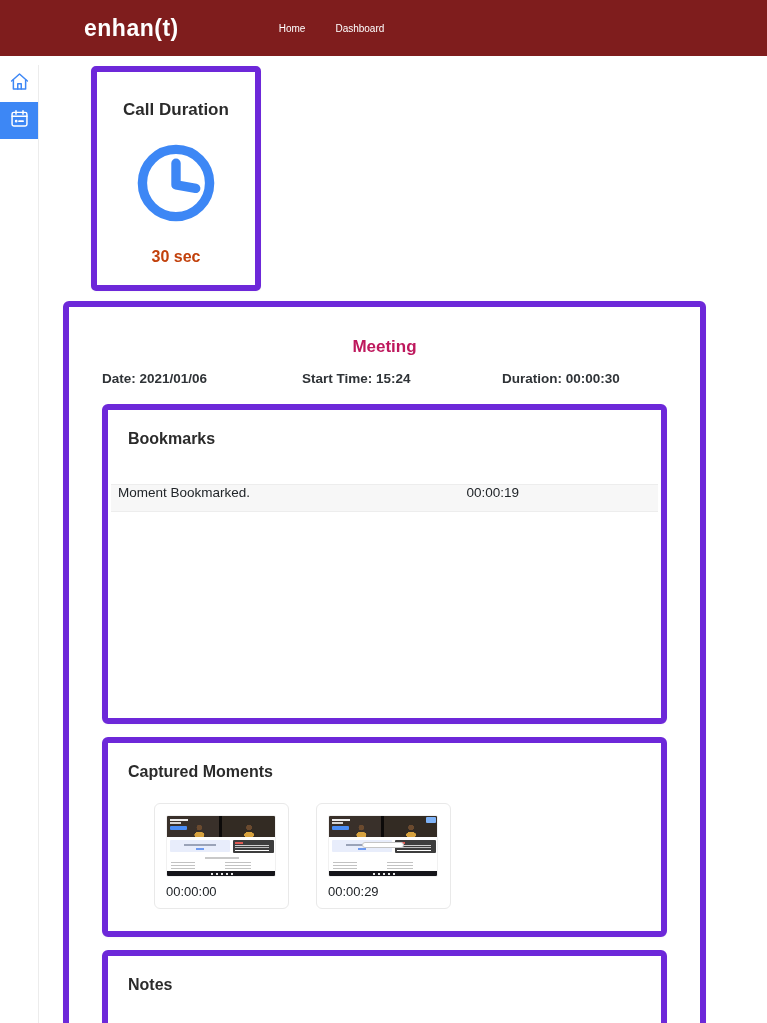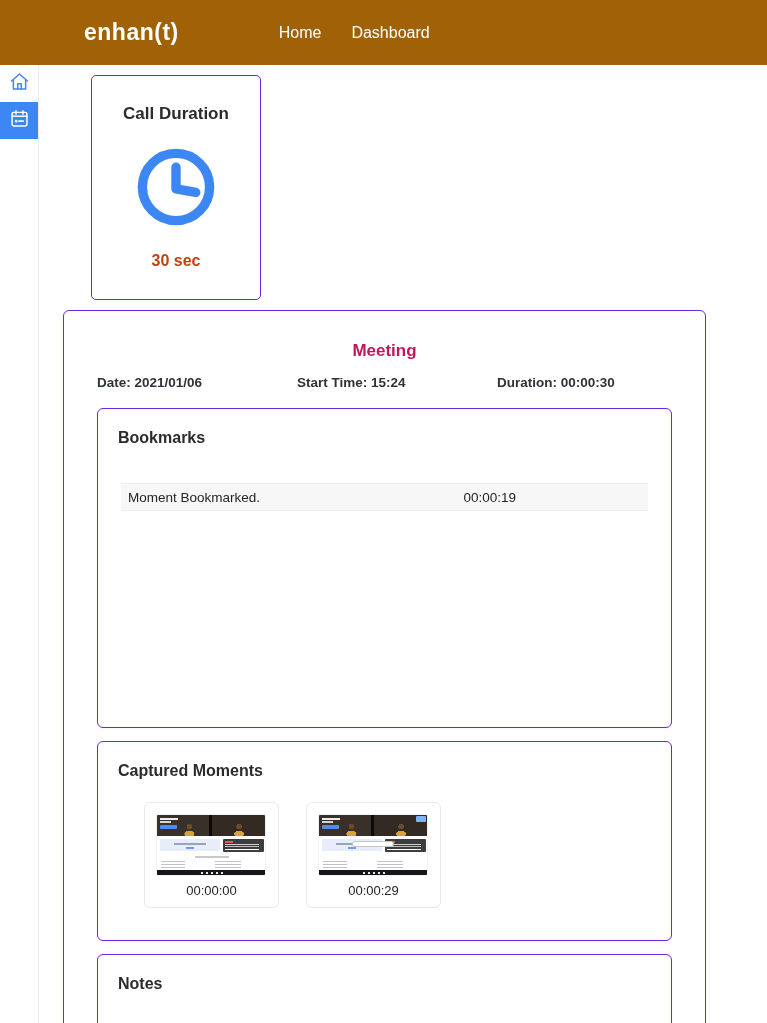--- a/index.html
+++ b/index.html
@@ -1,36 +1,36 @@
 <!DOCTYPE html>
 <html><head>
 <meta charset="utf-8">
 <style>
   * { margin:0; padding:0; box-sizing:border-box; }
   html,body { width:767px; height:1023px; overflow:hidden; background:#fff;
     font-family:"Liberation Sans", sans-serif; color:#24292f; }
 
   
-  .topbar { height:65px; background:#a16207; display:flex; align-items:center; }
+  .topbar { height:56px; background:#7f1d1d; display:flex; align-items:center; }
   .logo { margin-left:84px; font-size:23px; font-weight:800; color:#fff; letter-spacing:.5px; }
   .topnav { margin-left:100px; display:flex; gap:30px; }
-  .topnav a { color:#fff; font-size:16px; text-decoration:none; font-weight:500; }
+  .topnav a { color:#fff; font-size:10px; text-decoration:none; font-weight:500; }
 
   
   .sidebar { position:fixed; left:0; top:65px; bottom:0; width:39px; background:#fff;
     border-right:1px solid #ececec; z-index:5; }
   .side-item { width:38px; height:37px; display:flex; align-items:center; justify-content:center; cursor:pointer; }
   .side-item svg { width:21px; height:21px; stroke:#3d87f5; fill:none; stroke-width:1.7;
     stroke-linecap:round; stroke-linejoin:round; }
   .side-item.active { background:#3d87f5; }
   .side-item.active svg { stroke:#fff; }
 
   
   .content { margin-left:39px; }
-  .card { background:#fff; border:1px solid #6d28d9; border-radius:6px;
+  .card { background:#fff; border:6px solid #6d28d9; border-radius:6px;
     box-shadow:0 1px 2px rgba(0,0,0,.03); }
 
   
   .duration-card { width:170px; height:225px; margin:10px 0 0 52px; border-radius:5px;
     display:flex; flex-direction:column; align-items:center; }
   .duration-card h2 { margin-top:28px; font-size:17px; color:#2b2b2b; }
   .clock-wrap { margin-top:20px; }
   .clock-wrap svg { width:86px; height:86px; display:block; }
   .duration-value { margin-top:22px; font-size:16px; font-weight:bold; color:#c2410c; }
 
@@ -40,31 +40,31 @@
   .meta-row { margin-top:14px; display:grid; grid-template-columns:200px 200px auto;
     font-size:13.5px; font-weight:bold; color:#2f3337; }
 
   .section { margin-top:18px; padding:20px 0 0 0; }
   .section h4 { font-size:16px; color:#2b2b2b; margin-left:20px; }
   .section.bookmarks { height:320px; }
   .section.moments   { height:200px; margin-top:13px; }
   .section.notes     { height:260px; margin-top:13px; }
 
   .rowlist { margin-top:36px; }
-  .rowitem { position:relative; height:28px; margin:0 23px; background:#f7f7f7;
+  .rowitem { position:relative; height:28px; margin:0 3px; background:#f7f7f7;
     border-top:1px solid #ededed; border-bottom:1px solid #ededed;
-    display:flex; align-items:center; font-size:13.5px; color:#212529; }
+    display:flex; font-size:13.5px; color:#212529; }
   .rowitem .rtext { margin-left:7px; }
   .rowitem .rtime { position:absolute; left:65%; }
 
   
   .tiles { display:flex; gap:27px; margin:22px 0 0 46px; }
   .tile { width:135px; border:1px solid #e9e9e9; border-radius:6px; background:#fff;
     padding:11px 11px 9px 11px; cursor:pointer; }
-  .tile .caption { text-align:center; font-size:13px; margin-top:7px; color:#212529; }
+  .tile .caption { text-align:left; font-size:13px; margin-top:7px; color:#212529; }
 
   
   .shot { position:relative; width:110px; height:62px; background:#fff;
     border:1px solid #f1f1f1; border-radius:2px; overflow:hidden; }
   .shot .video { position:absolute; top:0; left:0; right:0; height:21px;
     background:
       radial-gradient(ellipse 8px 5px at 30% 90%, #d7a23e 0 60%, rgba(0,0,0,0) 65%),
       radial-gradient(circle 3px at 30% 55%, #6b4a2e 0 90%, rgba(0,0,0,0) 100%),
       radial-gradient(ellipse 8px 5px at 76% 90%, #d7a23e 0 60%, rgba(0,0,0,0) 65%),
       radial-gradient(circle 3px at 76% 55%, #6b4a2e 0 90%, rgba(0,0,0,0) 100%),

